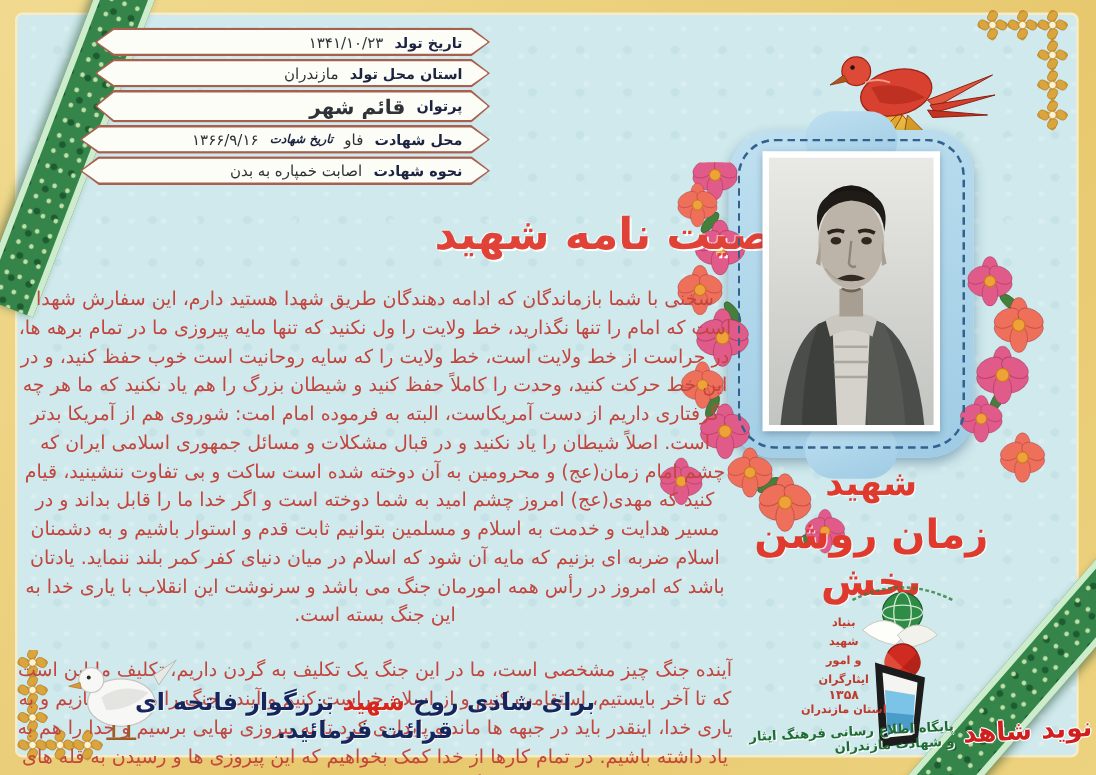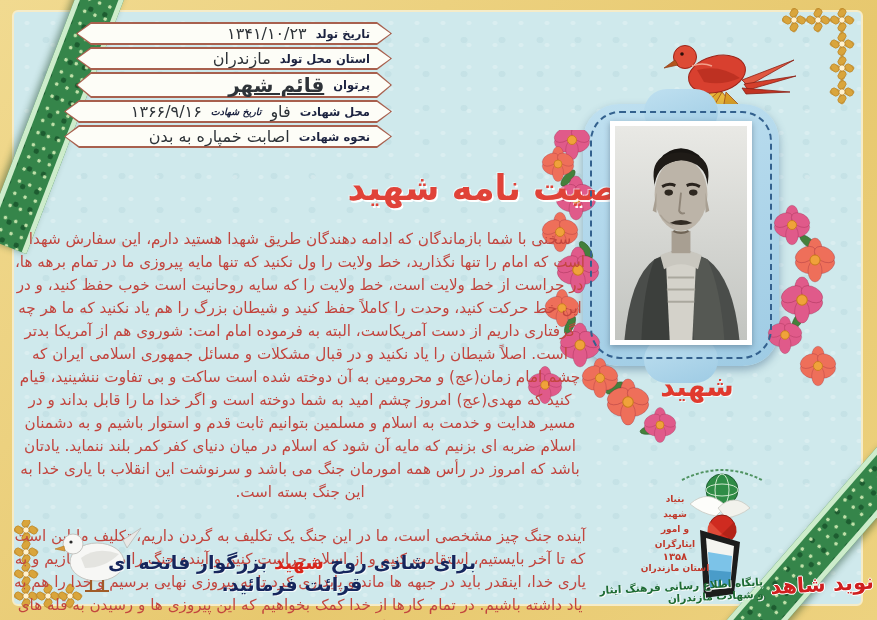--- a/index.html
+++ b/index.html
@@ -31,22 +31,22 @@
   .info-table { position:absolute; left:64px; top:22px; width:328px; direction:rtl; }
   .row { position:relative; height:23px; margin-bottom:2px; display:flex;
          align-items:center; direction:rtl; padding:0 22px; }
   .row::before { content:""; position:absolute; inset:0; background:#a8604e;
     clip-path:polygon(15px 0, calc(100% - 15px) 0, 100% 50%, calc(100% - 15px) 100%, 15px 100%, 0 50%); }
   .row::after { content:""; position:absolute; inset:1.6px; background:#fdfdf7;
     clip-path:polygon(14px 0, calc(100% - 14px) 0, 100% 50%, calc(100% - 14px) 100%, 14px 100%, 0 50%); }
   .row > span { position:relative; z-index:1; white-space:nowrap; }
   .row .lbl { font-size:11.5px; font-weight:bold; color:#1c2340; margin-left:9px; }
   .row .lbl2 { font-size:9.5px; font-weight:bold; color:#1c2340; margin:0 9px;font-style:italic; }
-  .row .val { font-size:16px; color:#2e3338; }
-  .row .val.big { font-size:20px; font-weight:bold;text-decoration:underline; }
+  .row .val { font-size:12px; color:#2e3338; }
+  .row .val.big { font-size:16px; font-weight:bold; }
   .row.r3 { width:328px; }
   .row.r1,.row.r2,.row.r3v { width:316px; }
 
   
   .gold-orn { position:absolute; }
 
   
   .page-title { position:absolute; left:250px; top:168px; width:390px; text-align:right;
     font-size:35px; font-weight:bold; color:#e04238; direction:rtl;
     text-shadow:1.5px 1.5px 0 rgba(255,255,255,.95), -1px -1px 0 rgba(255,255,255,.55); }
@@ -272,20 +272,21 @@
 
   <div class="page-title">وصیت نامه شهید</div>
 
   <div class="will">
     <p>سخنی با شما بازماندگان که ادامه دهندگان طریق شهدا هستید دارم، این سفارش شهدا است که امام را تنها نگذارید، خط ولایت را ول نکنید که تنها مایه پیروزی ما در تمام برهه ها، در حراست از خط ولایت است، خط ولایت را که سایه روحانیت است خوب حفظ کنید، و در این خط حرکت کنید، وحدت را کاملاً حفظ کنید و شیطان بزرگ را هم یاد نکنید که ما هر چه گرفتاری داریم از دست آمریکاست، البته به فرموده امام امت: شوروی هم از آمریکا بدتر است. اصلاً شیطان را یاد نکنید و در قبال مشکلات و مسائل جمهوری اسلامی ایران که چشم امام زمان(عج) و محرومین به آن دوخته شده است ساکت و بی تفاوت ننشینید، قیام کنید که مهدی(عج) امروز چشم امید به شما دوخته است و اگر خدا ما را قابل بداند و در مسیر هدایت و خدمت به اسلام و مسلمین بتوانیم ثابت قدم و استوار باشیم و به دشمنان اسلام ضربه ای بزنیم که مایه آن شود که اسلام در میان دنیای کفر کمر بلند ننماید. یادتان باشد که امروز در رأس همه امورمان جنگ می باشد و سرنوشت این انقلاب با یاری خدا به این جنگ بسته است.</p>
     <p>آینده جنگ چیز مشخصی است، ما در این جنگ یک تکلیف به گردن داریم، تکلیف ما این است که تا آخر بایستیم، استقامت کنیم و از اسلام حراست کنیم و آینده جنگ را ما می سازیم و به یاری خدا، اینقدر باید در جبهه ها ماند و پایداری کرد تا به پیروزی نهایی برسیم و خدا را هم به یاد داشته باشیم. در تمام کارها از خدا کمک بخواهیم که این پیروزی ها و رسیدن به قله های ظفر تنها با نیروی پرتوان رزمندگان اسلام، پشتیبانی امت حزب الله و حمایت خدا و ملائکه الله است.</p>
   </div>
 
   <div class="martyr">
     <span class="m-title">شهید</span>
+    <span class="m-name">زمان روشن بخش</span>
   </div>
 
   <svg class="deco" style="left:45px; top:518px;" width="100" height="82" viewBox="0 0 100 82">
     <path d="M78,22 L96,10 L82,30 Z" fill="#e8e8e6" stroke="#b9b9b5" stroke-width="0.8"></path>
     <ellipse cx="52" cy="44" rx="27" ry="19" fill="#f7f7f5" stroke="#c4c4c0" stroke-width="1"></ellipse>
     <path d="M36,40 Q52,28 74,36 Q60,50 40,50 Z" fill="#e4e4e0"></path>
     <circle cx="28" cy="26" r="10" fill="#f7f7f5" stroke="#c4c4c0" stroke-width="1"></circle>
     <path d="M19,28 L10,31 L20,33 Z" fill="#d89a3a" stroke="#b07a24" stroke-width="0.6"></path>
     <circle cx="26" cy="24" r="1.6" fill="#2a2a2a"></circle>
     <path d="M46,62 L46,72 M58,62 L58,72" stroke="#a05c28" stroke-width="2.2"></path>

